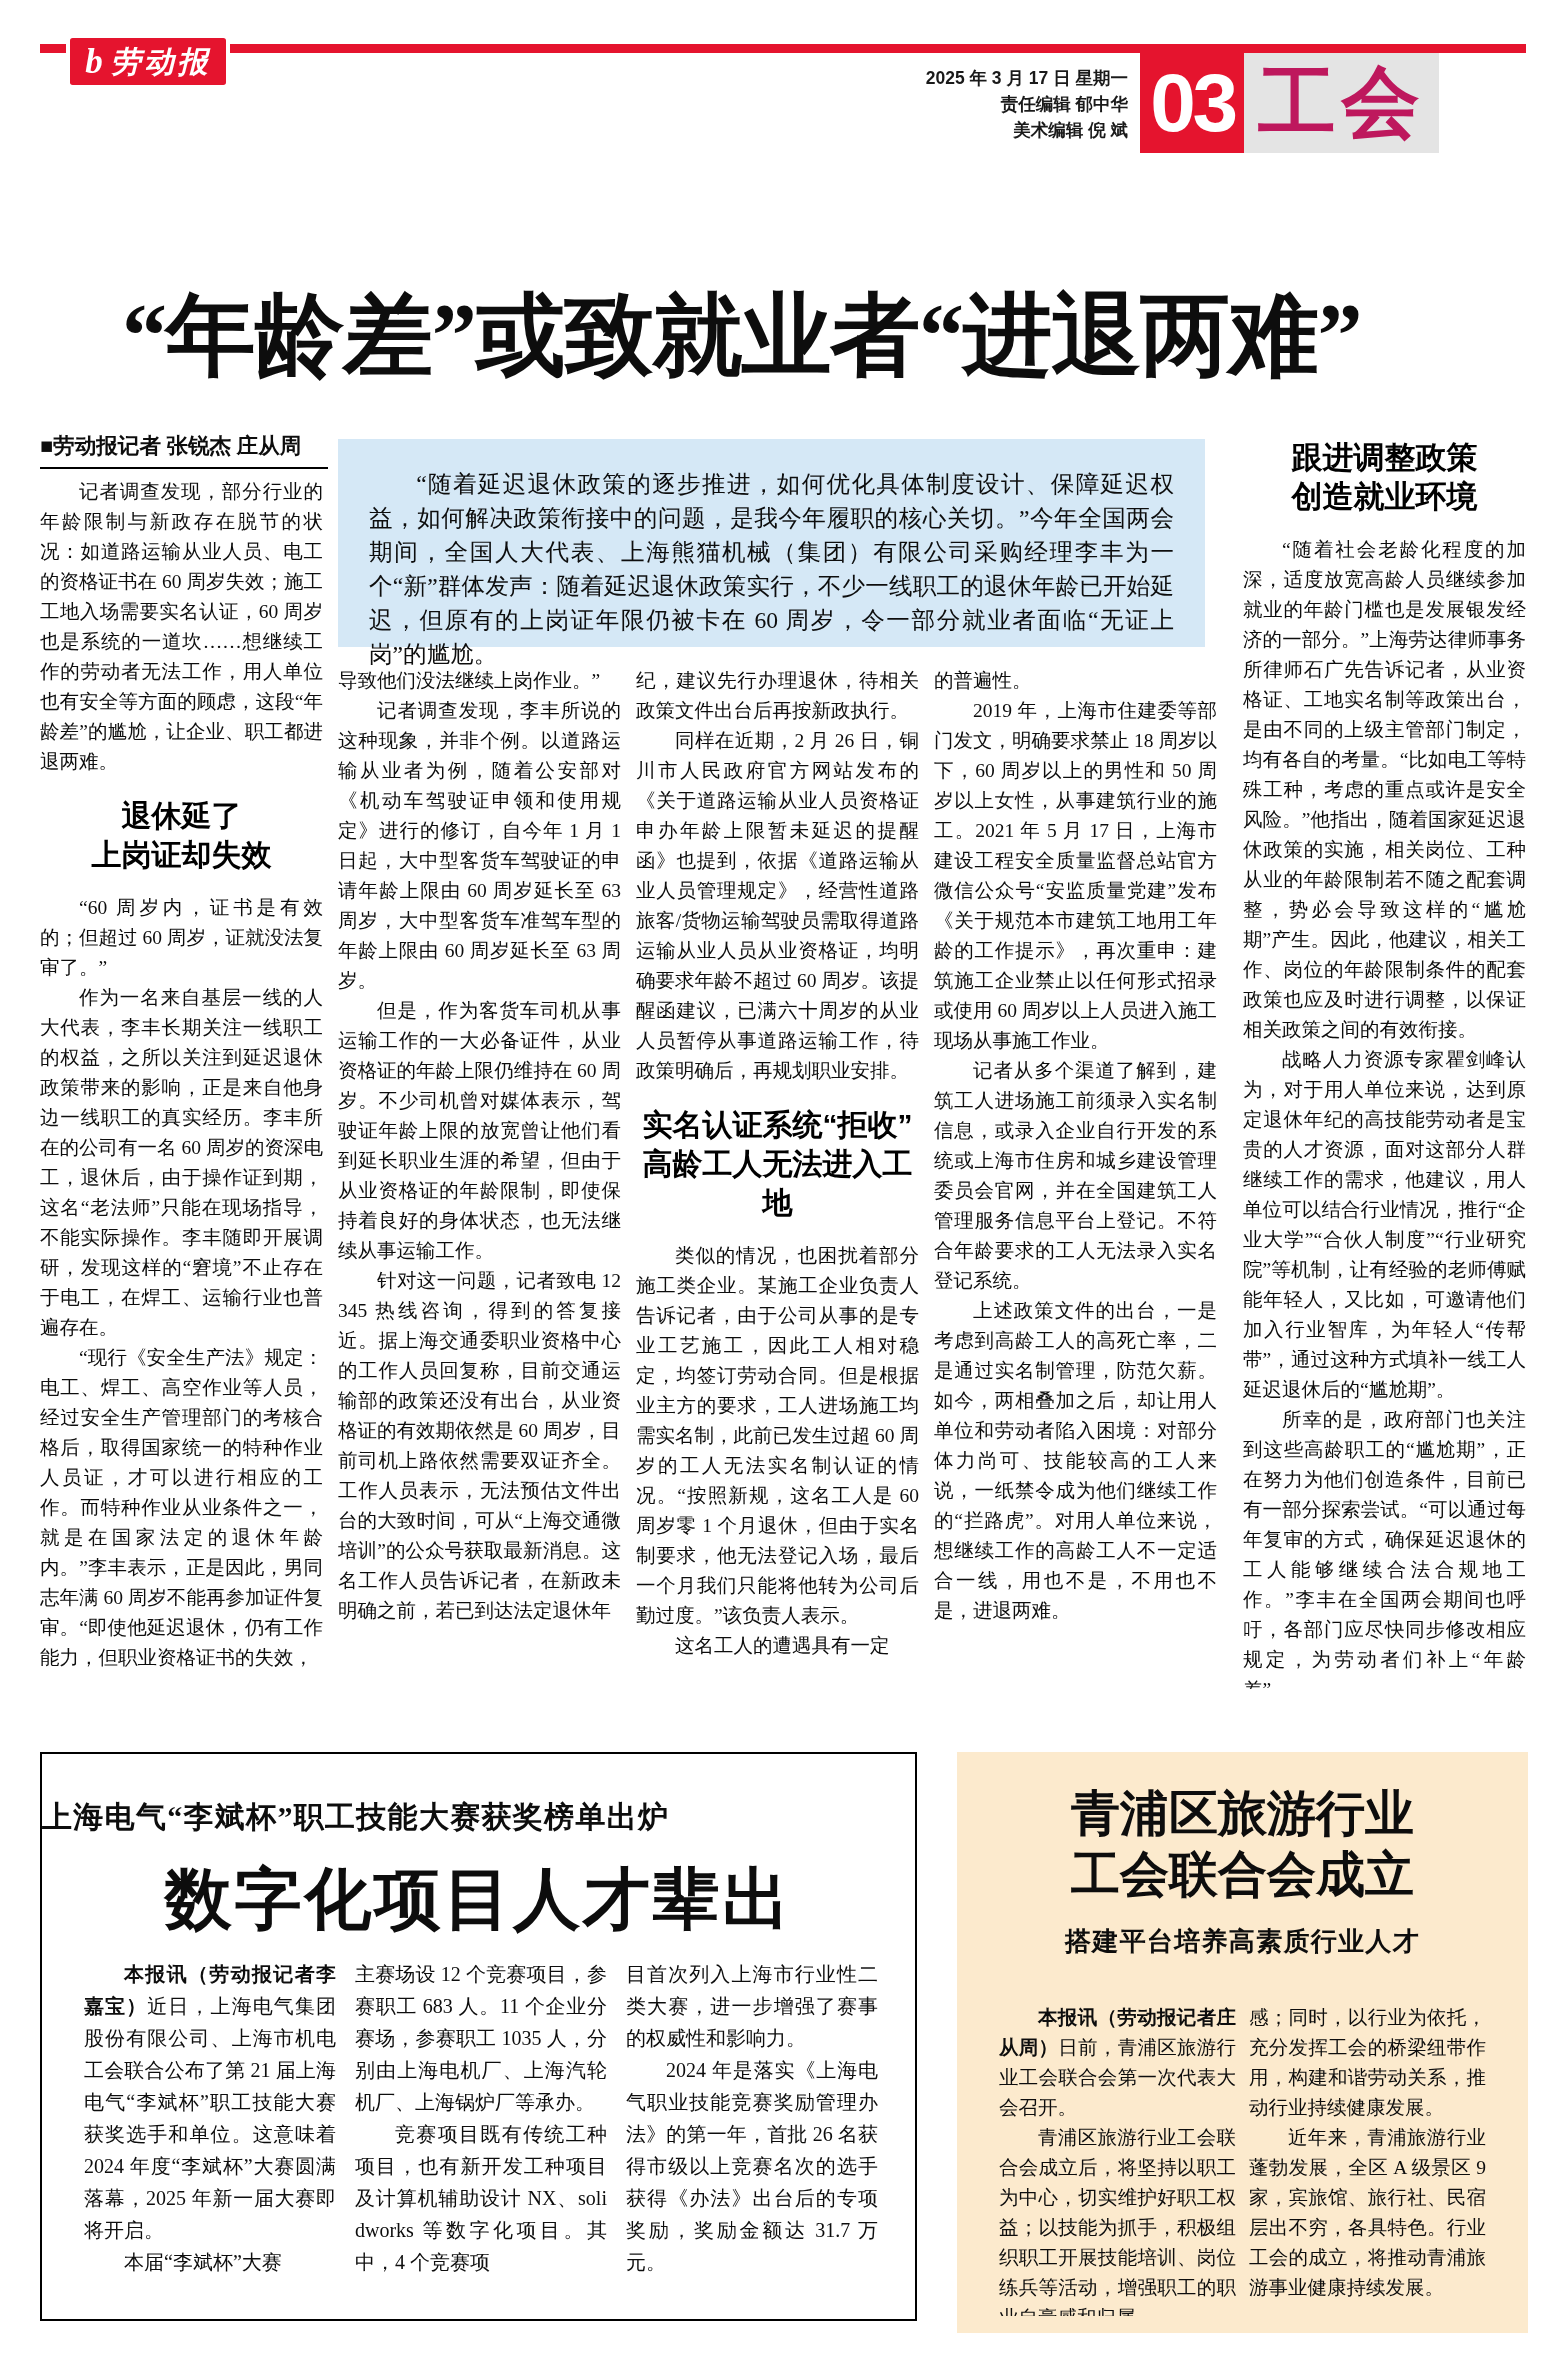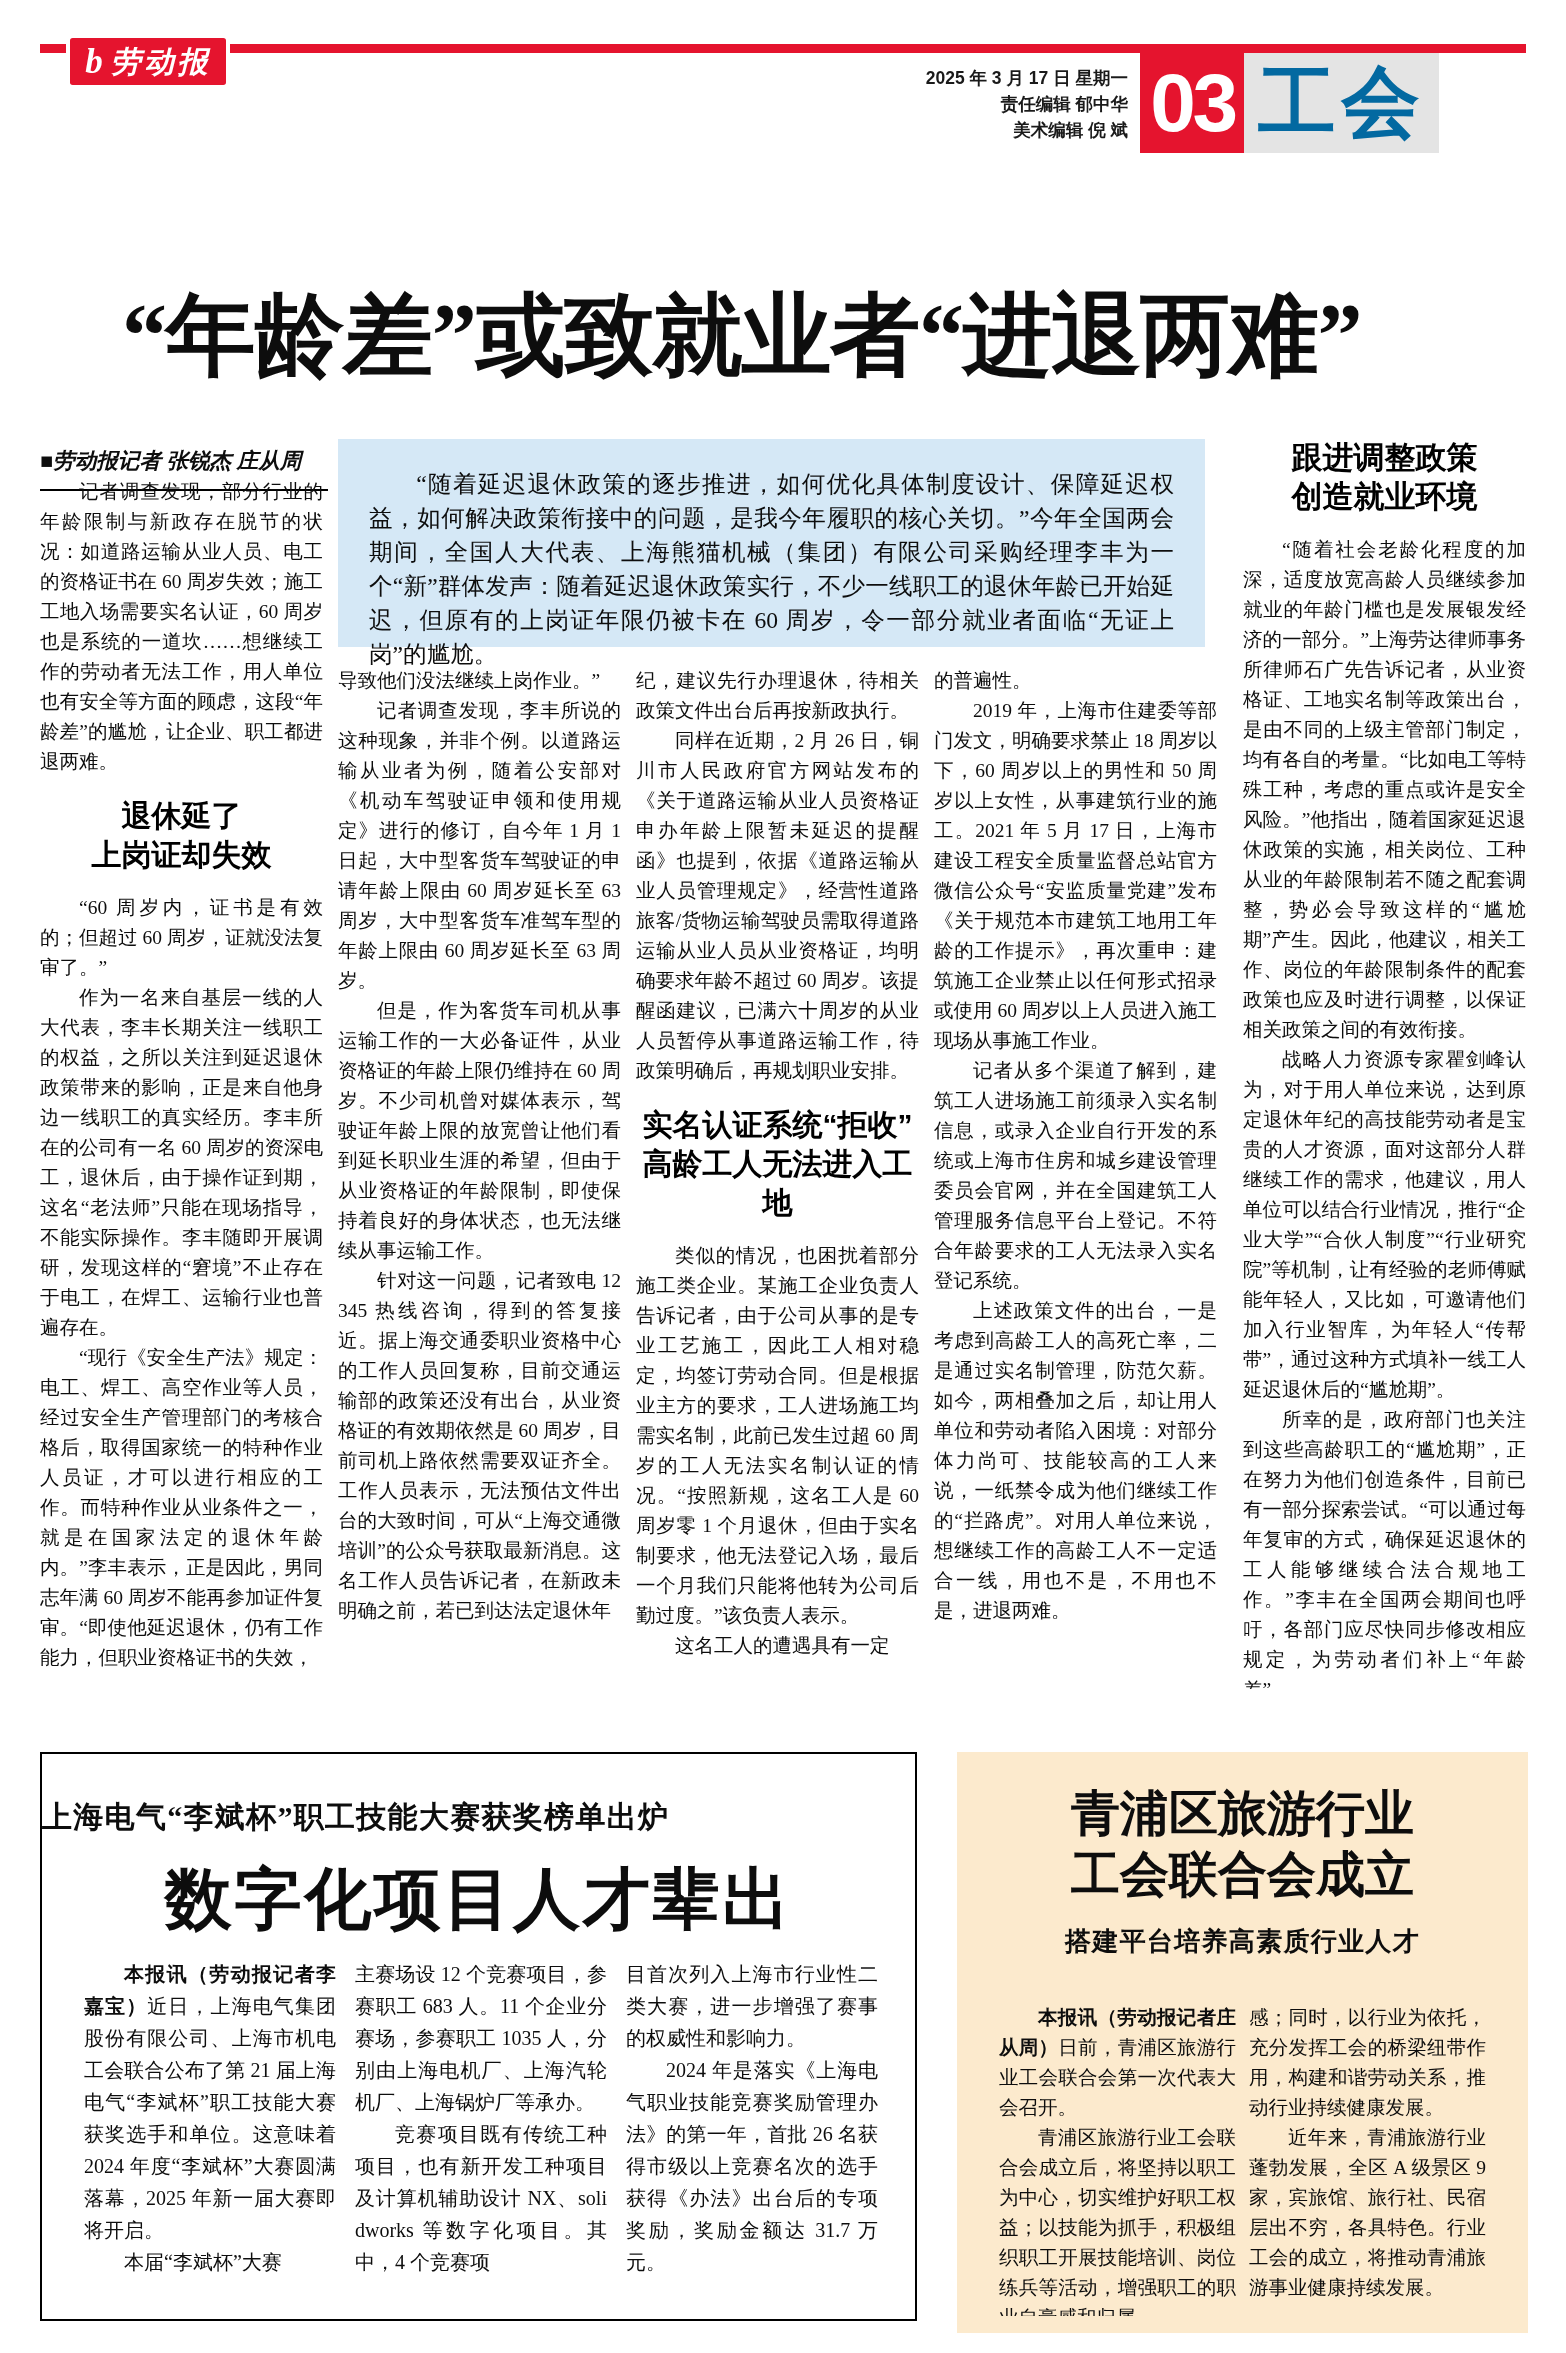--- a/index.html
+++ b/index.html
@@ -13,30 +13,30 @@
         border:4.7px solid #fff;border-radius:6.7px;display:flex;align-items:center;justify-content:center;
         gap:8px;color:#fff;}
   .logo-mark{font-style:italic;font-weight:bold;font-size:35px;line-height:1;}
   .logo-text{font-style:italic;font-weight:bold;font-size:30px;letter-spacing:3.4px;line-height:1;}
   .dateblock{position:absolute;right:439px;top:65px;text-align:right;
              font-family:"Liberation Sans",sans-serif;font-weight:bold;font-size:17.5px;line-height:26px;color:#1a1a1a;}
   .pagenum{position:absolute;left:1140px;top:53px;width:105px;height:100px;background:var(--brand-red);
            color:#fff;display:flex;align-items:center;justify-content:center;
            font-family:"Liberation Sans",sans-serif;font-weight:bold;font-size:82px;letter-spacing:-3.4px;}
   .section-badge{position:absolute;left:1244px;top:53px;width:195px;height:100px;background:var(--section-bg);
-           color:#0369a1;display:flex;align-items:center;justify-content:center;
+           color:#be185d;display:flex;align-items:center;justify-content:center;
            font-weight:bold;font-size:78px;letter-spacing:5.4px;}
 
   
   .kicker{position:absolute;left:67px;top:202px;width:1321px;text-align:center;
           font-size:51px;font-weight:bold;letter-spacing:1.3px;}
   .headline{position:absolute;left:27px;top:275px;width:1429px;margin:0;text-align:center;
             font-size:90px;font-weight:bold;white-space:nowrap;letter-spacing:-1.3px;}
-  .byline{position:absolute;left:40px;top:446px;width:288px;font-size:21.6px;font-weight:bold;
-          padding-bottom:14px;border-bottom:2.7px solid #000;font-style:italic;}
+  .byline{position:absolute;left:40px;top:431px;width:288px;font-size:21.6px;font-weight:bold;
+          padding-bottom:7px;border-bottom:2.7px solid #000;}
 
   .intro-box{position:absolute;left:338px;top:439px;width:867px;height:208px;
              background:var(--intro-bg);padding:28px 31px 0 31px;}
   .intro-box p{margin:0;font-size:23.6px;line-height:34px;text-indent:2em;text-align:justify;word-break:break-all;}
 
   
   .col{position:absolute;width:283px;overflow:hidden;font-size:19.5px;line-height:30px;
        text-align:justify;word-break:break-all;}
   .col p,.blcol p,.brcol p{margin:0;text-indent:2em;}
   .col p.ni,.blcol p.ni,.brcol p.ni{text-indent:0;}

